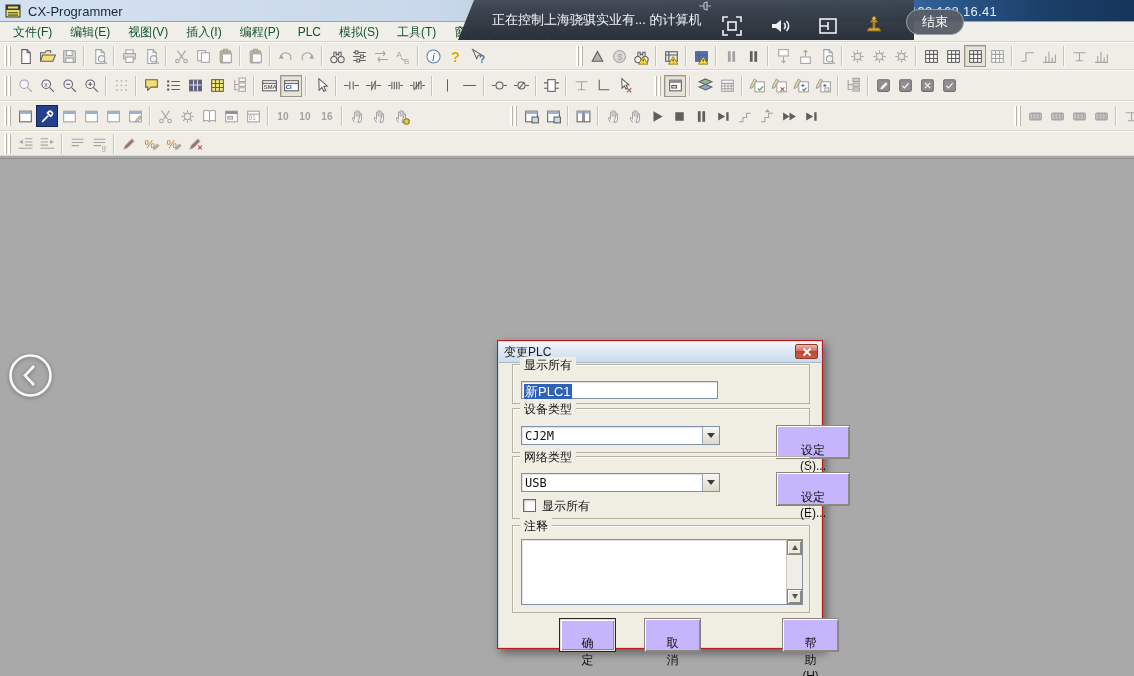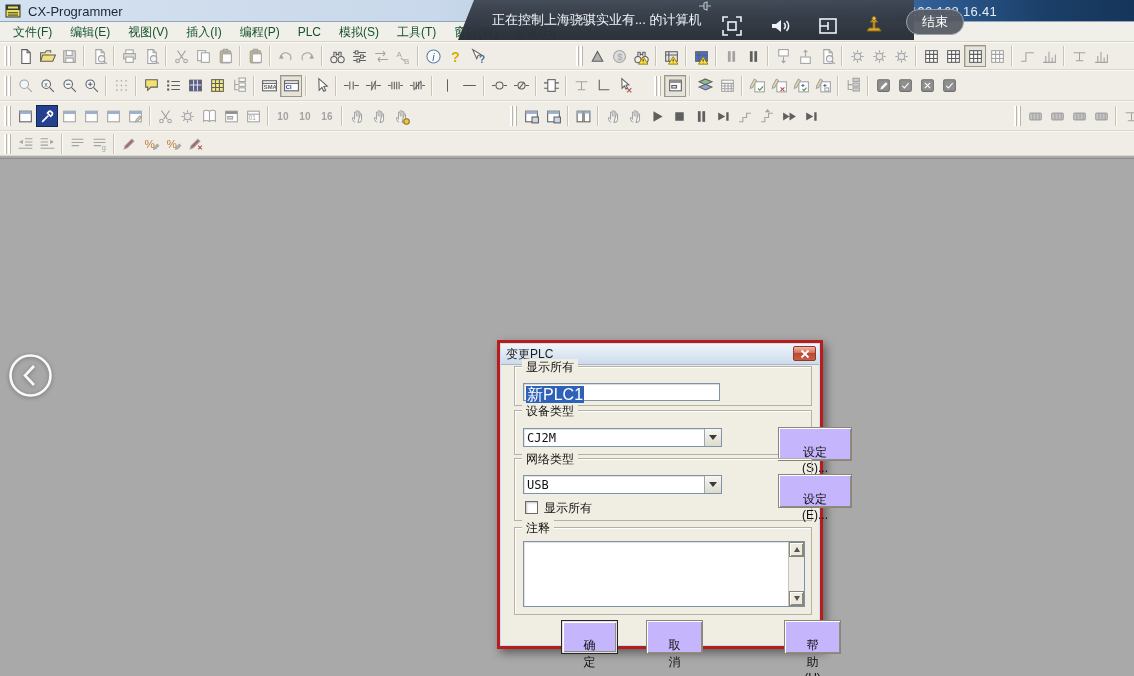--- a/index.html
+++ b/index.html
@@ -50,34 +50,34 @@
     filter:drop-shadow(0 2px 4px rgba(0,0,0,.4)); }
   .remote-status { position:absolute; left:34px; top:11px; font-size:13px; color:#f2f5f8; white-space:nowrap; }
   .ov-btn { position:absolute; top:14px; width:24px; height:24px; background:transparent; border:none; padding:0; }
   .pin { position:absolute; left:240px; top:0px; width:14px; height:12px; }
   .end-btn { position:absolute; left:448px; top:9px; width:58px; height:26px; border-radius:13px;
     background:rgba(86,92,101,.95); border:1px solid #9aa1ab; color:#fff; font-size:13px;
     font-family:"Liberation Sans",sans-serif; line-height:22px; padding:0; }
 
   
   .dialog { position:absolute; left:497px; top:340px; width:326px; height:309px;
-    background:#f0eee3; border:3px solid #b91c1c;
+    background:#f0eee3; border:1px solid #b91c1c;
     box-shadow:inset 0 0 0 1px #cddcec, 3px 4px 9px rgba(0,0,0,.45); z-index:20; font-size:12px; color:#111; }
   .dlg-title { position:relative; height:21px; margin:1px;
     background:linear-gradient(180deg,#eff5fb,#ccdbec); border-bottom:1px solid #a9b8c9;
     display:flex; align-items:center; padding:0 5px; font-size:12px; color:#1c1c1c; }
   .dlg-close { position:absolute; right:3px; top:2px; width:23px; height:15px;
     background:linear-gradient(180deg,#f0b5a4 0%,#d4705c 45%,#ba4a33 50%,#c95e44 100%);
     border:1px solid #8e3a2a; border-radius:2px; padding:0; display:flex; align-items:center; justify-content:center; }
   .grp { position:absolute; left:14px; width:298px; border:1px solid #b5b1a4;
     box-shadow:inset 1px 1px 0 #fff; }
   .grp-label { position:absolute; top:-8px; left:7px; background:#f0eee3; padding:0 4px; font-size:12px; }
   .txt-input { position:absolute; left:8px; top:16px; width:197px; height:18px; background:#fff;
     border:1px solid #7f93a8; box-shadow:inset 1px 1px 1px rgba(0,0,0,.15);
-    font-size:16px; padding:1px 2px; }
+    font-size:13px; padding:1px 2px; }
   .sel-text { background:#2e62b8; color:#fff; padding:0 1px; }
   .combo { position:absolute; left:8px; width:199px; height:19px; background:#fff;
     border:1px solid #7f93a8; box-shadow:inset 1px 1px 1px rgba(0,0,0,.12); display:flex; align-items:center; }
   .combo-value { flex:1; padding:0 3px; font-size:12px; font-family:"DejaVu Sans Mono", monospace; }
   .combo-btn { width:17px; height:100%; border-left:1px solid #98a6b6;
     background:linear-gradient(180deg,#f7f6f1,#dddacd); display:flex; align-items:center; justify-content:center; border-top:none; border-right:none; border-bottom:none; padding:0; }
   .arrow-down { width:0; height:0; border-left:4px solid transparent; border-right:4px solid transparent;
     border-top:5px solid #3a3a3a; }
   .btn { background:#c4b5fd; border:1px solid #898579;
     box-shadow:inset 1px 1px 0 #ffffff, inset -1px -1px 0 #8f8b7e; font-size:12px;

